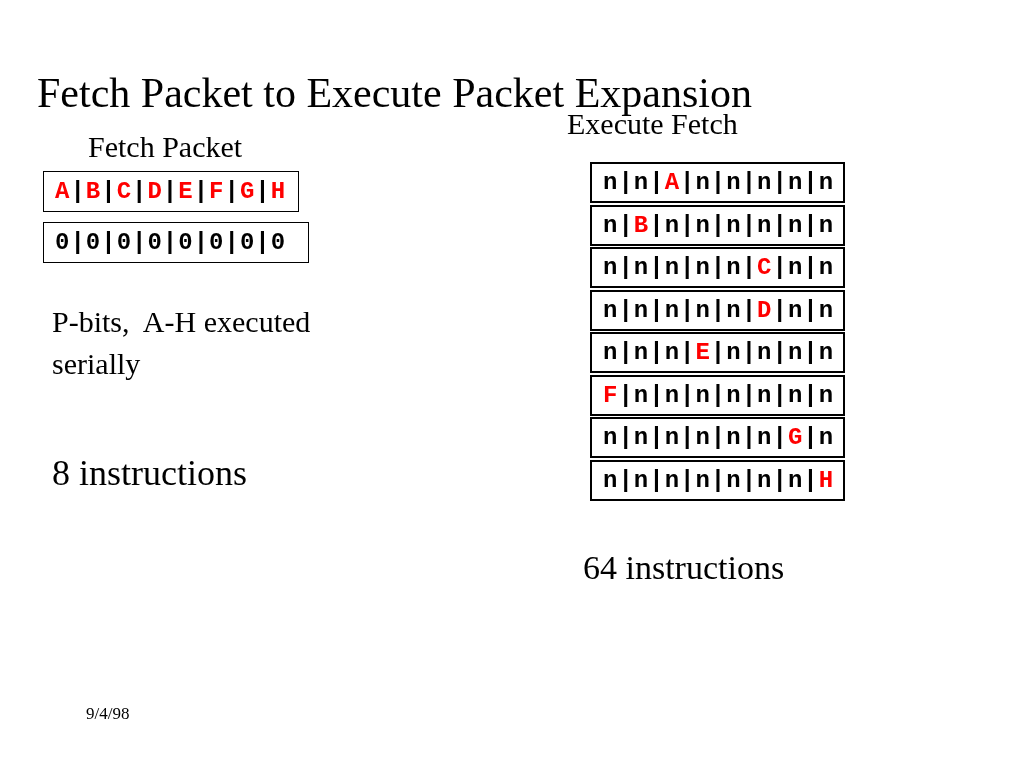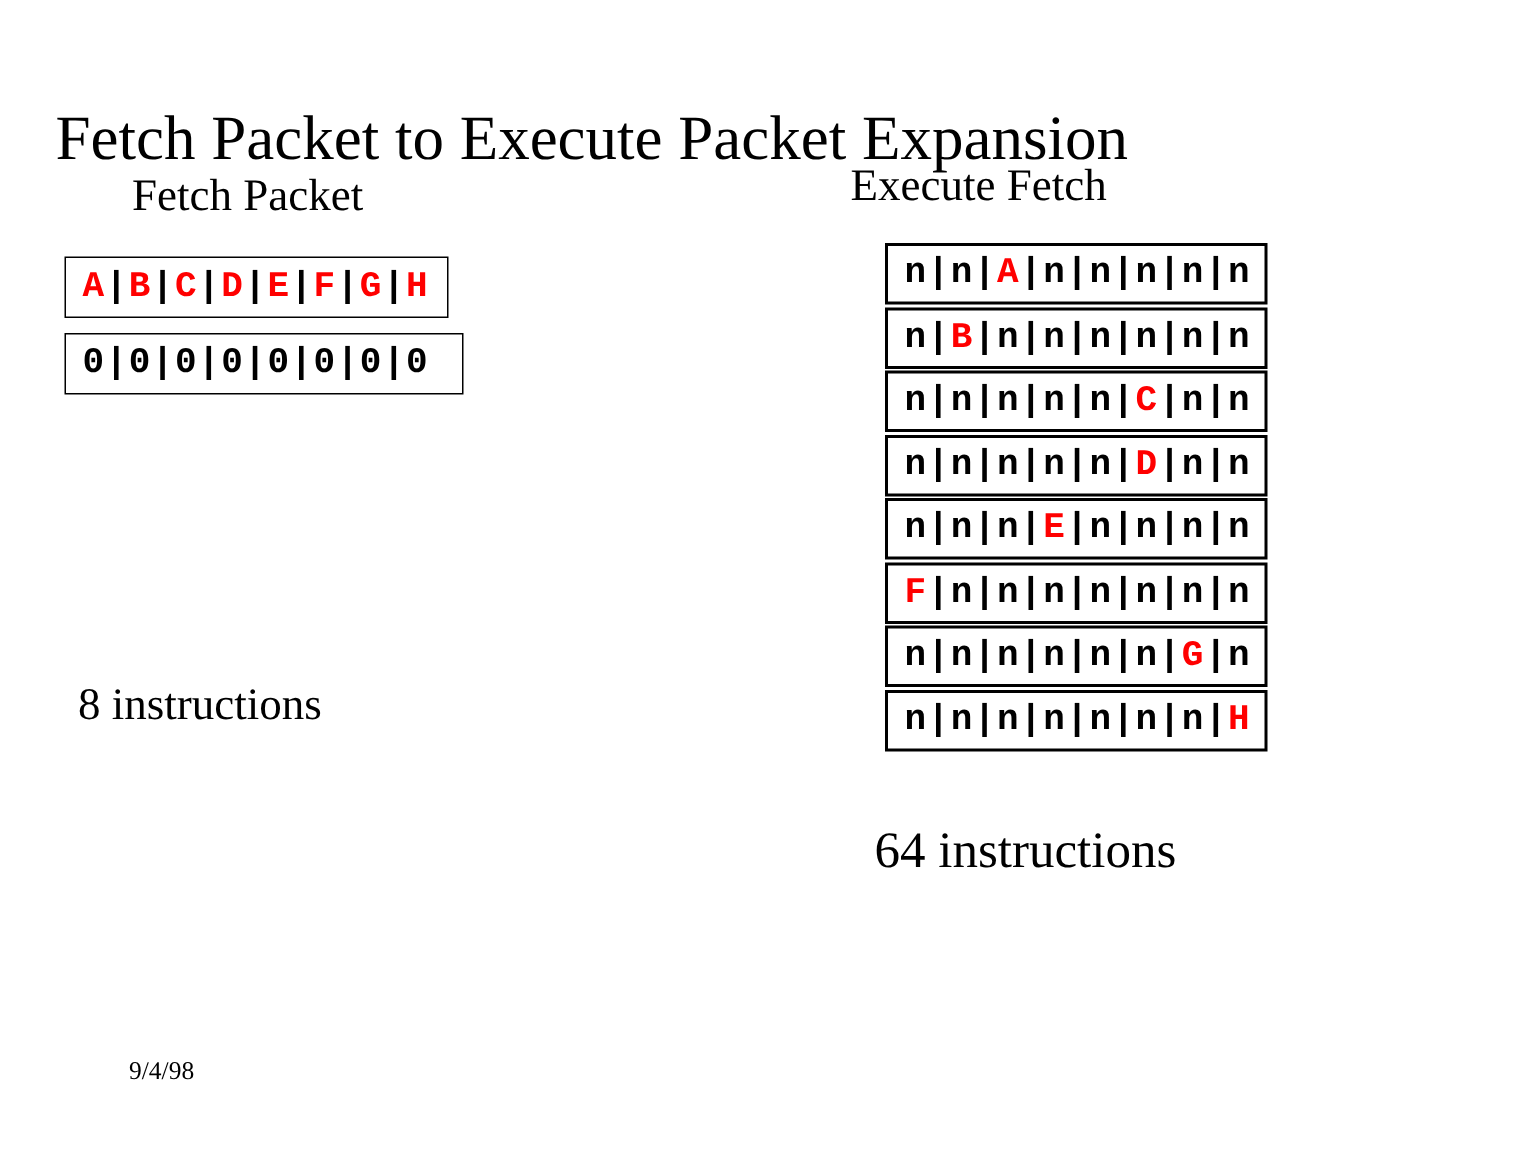--- a/index.html
+++ b/index.html
@@ -24,21 +24,21 @@
     font-size: 42px;
     line-height: 1;
     font-weight: normal;
     white-space: nowrap;
   }
   .section-heading {
     font-size: 30px;
     line-height: 1;
     white-space: nowrap;
   }
-  .fetch-heading { left: 88px; top: 116px; text-align: right; }
+  .fetch-heading { left: 88px; top: 132px; text-align: right; }
   .exec-heading  { left: 567px; top: 109px; }
 
   .packet-box {
     box-sizing: border-box;
     border: 1px solid #000000;
     display: flex;
     align-items: center;
     padding-left: 11px;
     font-family: "Liberation Mono", monospace;
     font-weight: bold;
@@ -75,21 +75,21 @@
   .cell.hl { color: var(--hl, #ff0000); }
   .sep { color: #000000; }
 
   .note {
     left: 52px;
     top: 301px;
     font-size: 30px;
     line-height: 42px;
     white-space: pre-wrap;
   }
-  .count8  { left: 52px;  top: 453px; font-size: 30px; line-height: 1.15; }
+  .count8  { left: 52px;  top: 453px; font-size: 36px; line-height: 1.15; }
   .count64 { left: 583px; top: 548px; font-size: 34px; line-height: 1.15; }
   .date {
     left: 86px;
     top: 704px;
     font-size: 17px;
     line-height: 1.15;
   }
 </style>
 </head>
 <body>
@@ -131,20 +131,22 @@
       <span class="sep">|</span>
       <span class="cell">0</span>
       <span class="sep">|</span>
       <span class="cell">0</span>
       <span class="sep">|</span>
       <span class="cell">0</span>
       <span class="sep">|</span>
       <span class="cell">0</span>
     </div>
 
+  <div class="abs note">P-bits,  A-H executed
+serially</div>
 
   <div class="abs count8">8 instructions</div>
 
   <div class="abs exec-table" id="exec-table">
       <div class="exec-row">
         <span class="cell">n</span>
         <span class="sep">|</span>
         <span class="cell">n</span>
         <span class="sep">|</span>
         <span class="cell hl">A</span>

